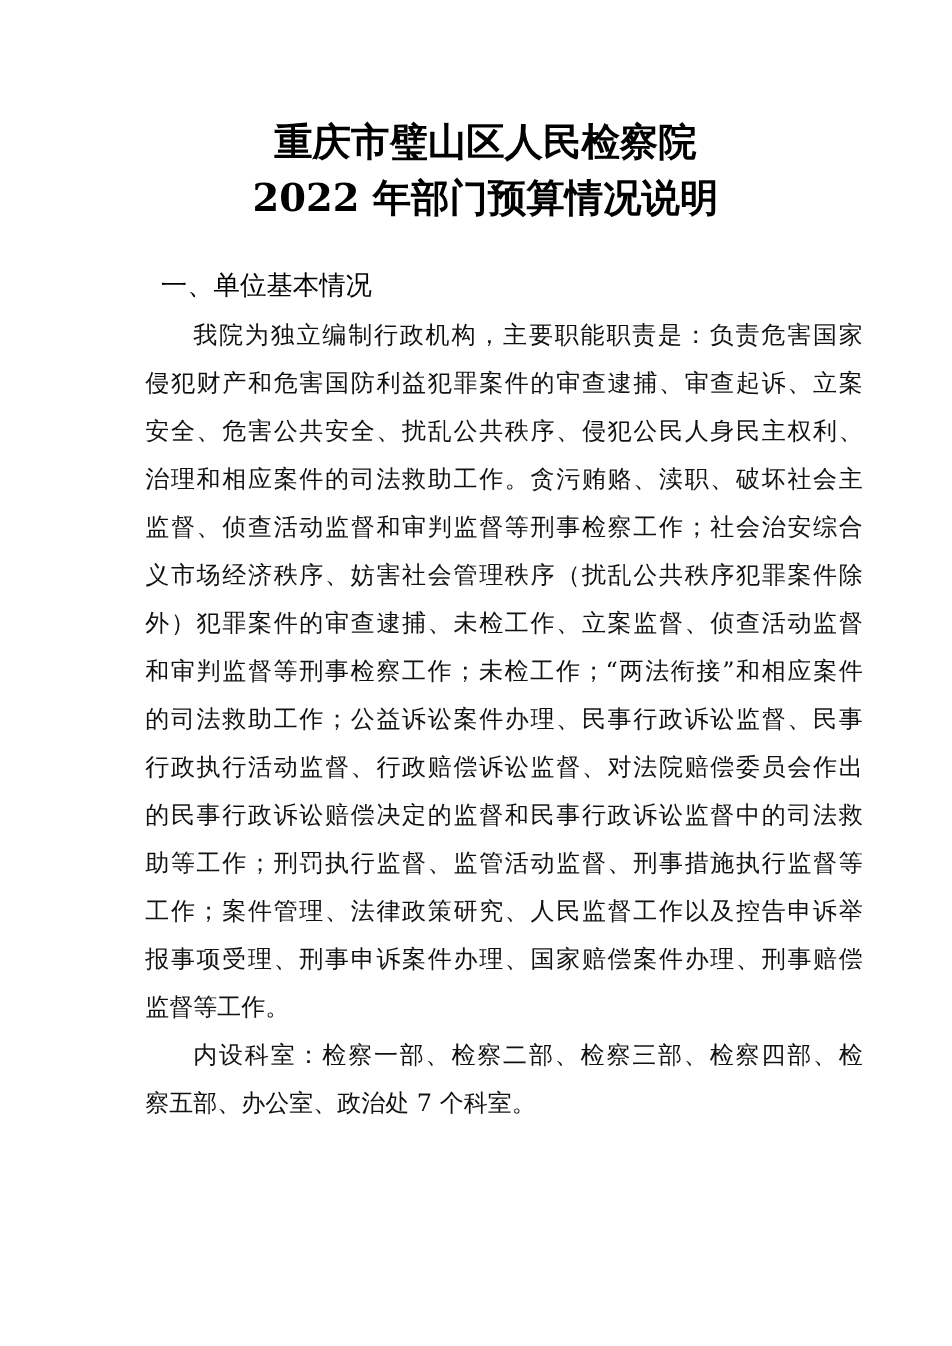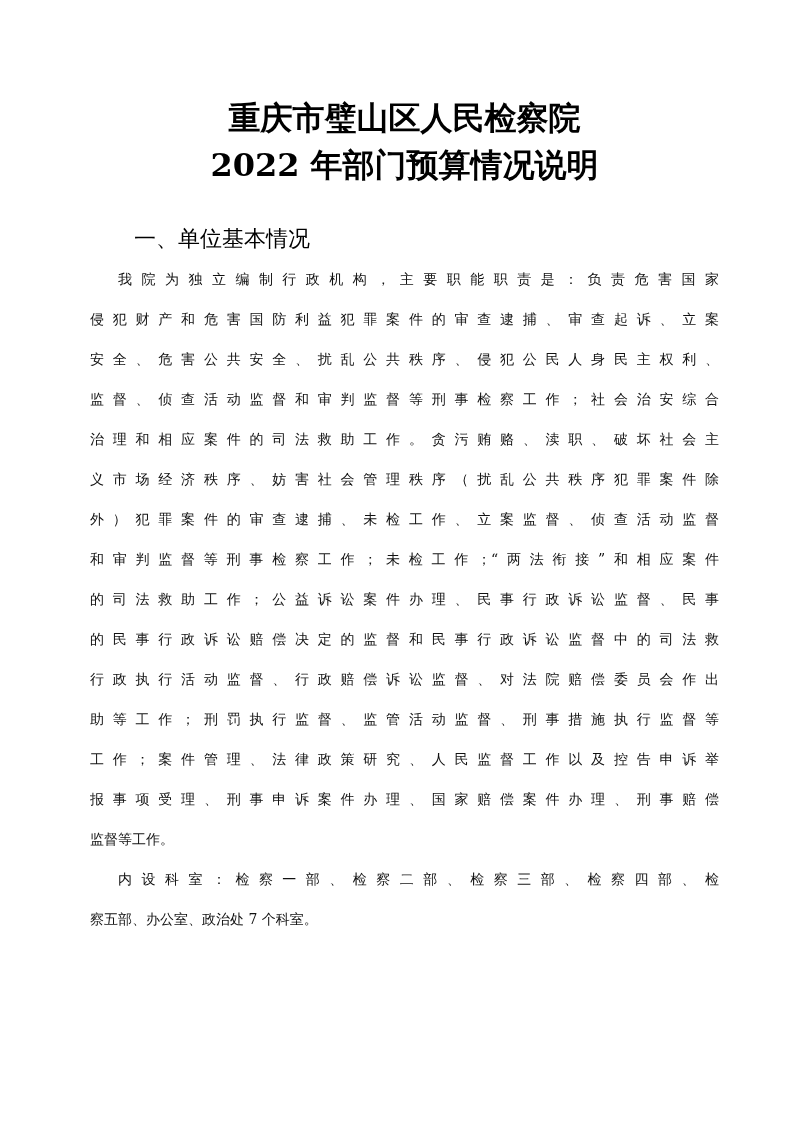--- a/index.html
+++ b/index.html
@@ -38,23 +38,24 @@
     font-family: "DejaVu Serif", serif;
     font-weight: normal;
     font-size: 22px;
     line-height: 40px;
     text-indent: 2em;
     letter-spacing: 2px;
     color: #111111;
   }
   .para {
     font-family: "DejaVu Serif", serif;
-    font-size: 14px;
+    font-size: 20px;
     line-height: 40px;
     color: #111111;
+    margin-left: 31px;
   }
   .para .jline {
     text-align: justify;
     text-align-last: justify;
   }
   .para .jline.first {
     text-indent: 2em;
   }
   .para .jline.last {
     text-align-last: left;
@@ -70,28 +71,28 @@
     <div>2022 年部门预算情况说明</div>
   </div>
 
   <div class="section-h1">一、单位基本情况</div>
 
 
   <div class="para">
       <div class="jline first">我院为独立编制行政机构，主要职能职责是：负责危害国家</div>
       <div class="jline">侵犯财产和危害国防利益犯罪案件的审查逮捕、审查起诉、立案</div>
       <div class="jline">安全、危害公共安全、扰乱公共秩序、侵犯公民人身民主权利、</div>
+      <div class="jline">治理和相应案件的司法救助工作。贪污贿赂、渎职、破坏社会主</div>
       <div class="jline">监督、侦查活动监督和审判监督等刑事检察工作；社会治安综合</div>
-      <div class="jline">治理和相应案件的司法救助工作。贪污贿赂、渎职、破坏社会主</div>
       <div class="jline">义市场经济秩序、妨害社会管理秩序（扰乱公共秩序犯罪案件除</div>
       <div class="jline">外）犯罪案件的审查逮捕、未检工作、立案监督、侦查活动监督</div>
       <div class="jline">和审判监督等刑事检察工作；未检工作；“两法衔接”和相应案件</div>
       <div class="jline">的司法救助工作；公益诉讼案件办理、民事行政诉讼监督、民事</div>
+      <div class="jline">行政执行活动监督、行政赔偿诉讼监督、对法院赔偿委员会作出</div>
       <div class="jline">的民事行政诉讼赔偿决定的监督和民事行政诉讼监督中的司法救</div>
-      <div class="jline">行政执行活动监督、行政赔偿诉讼监督、对法院赔偿委员会作出</div>
       <div class="jline">助等工作；刑罚执行监督、监管活动监督、刑事措施执行监督等</div>
       <div class="jline">工作；案件管理、法律政策研究、人民监督工作以及控告申诉举</div>
       <div class="jline">报事项受理、刑事申诉案件办理、国家赔偿案件办理、刑事赔偿</div>
       <div class="jline last">监督等工作。</div>
     </div>
 
 
   <div class="para">
       <div class="jline first">内设科室：检察一部、检察二部、检察三部、检察四部、检</div>
       <div class="jline last">察五部、办公室、政治处 7 个科室。</div>

